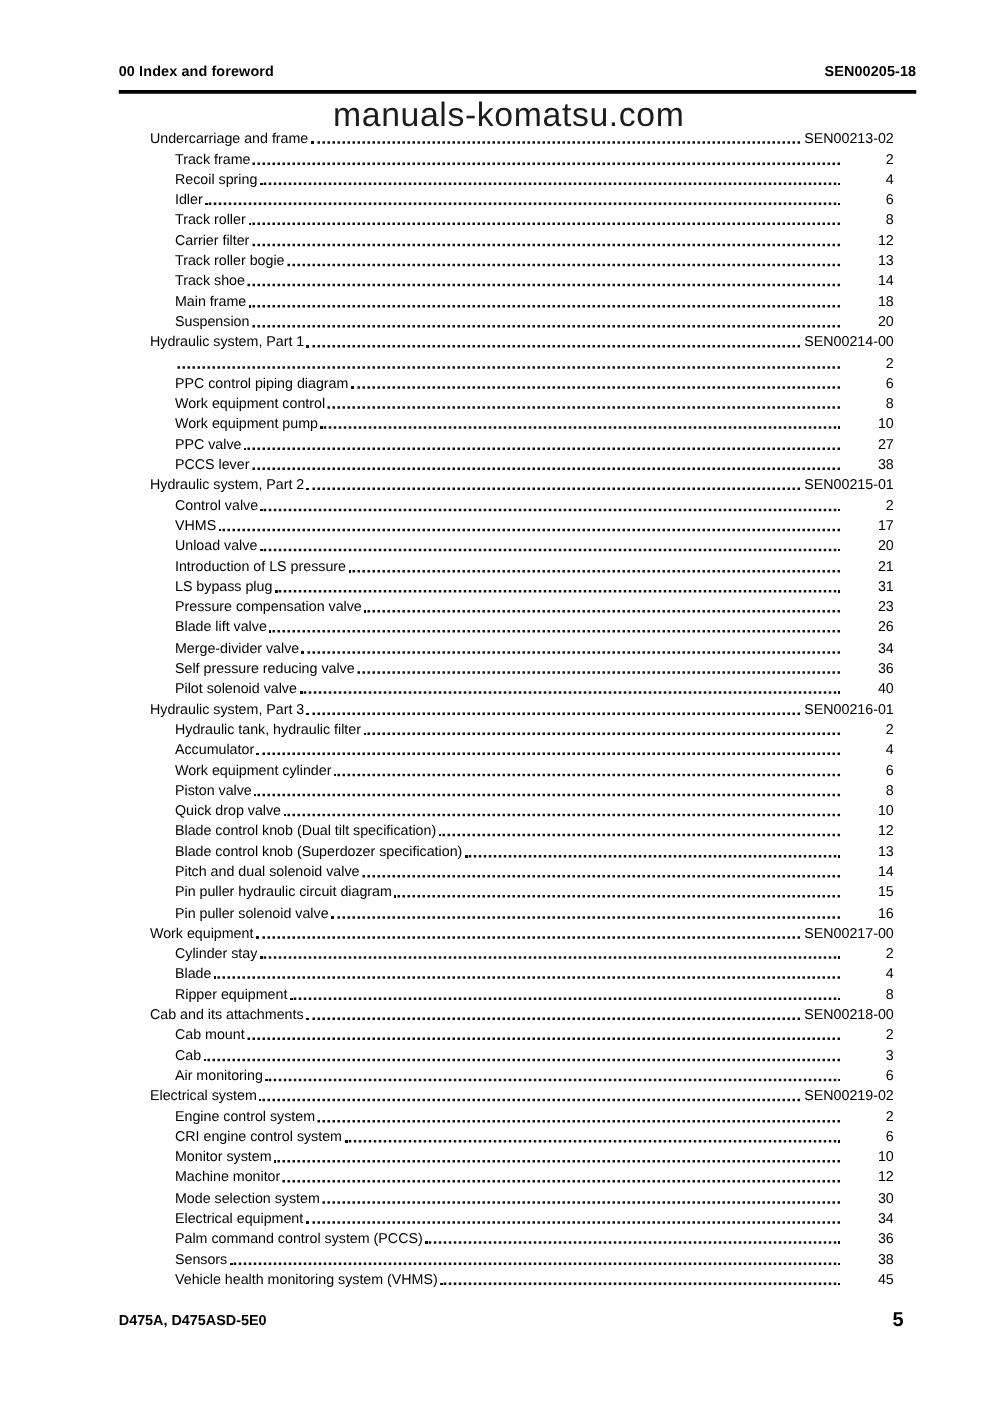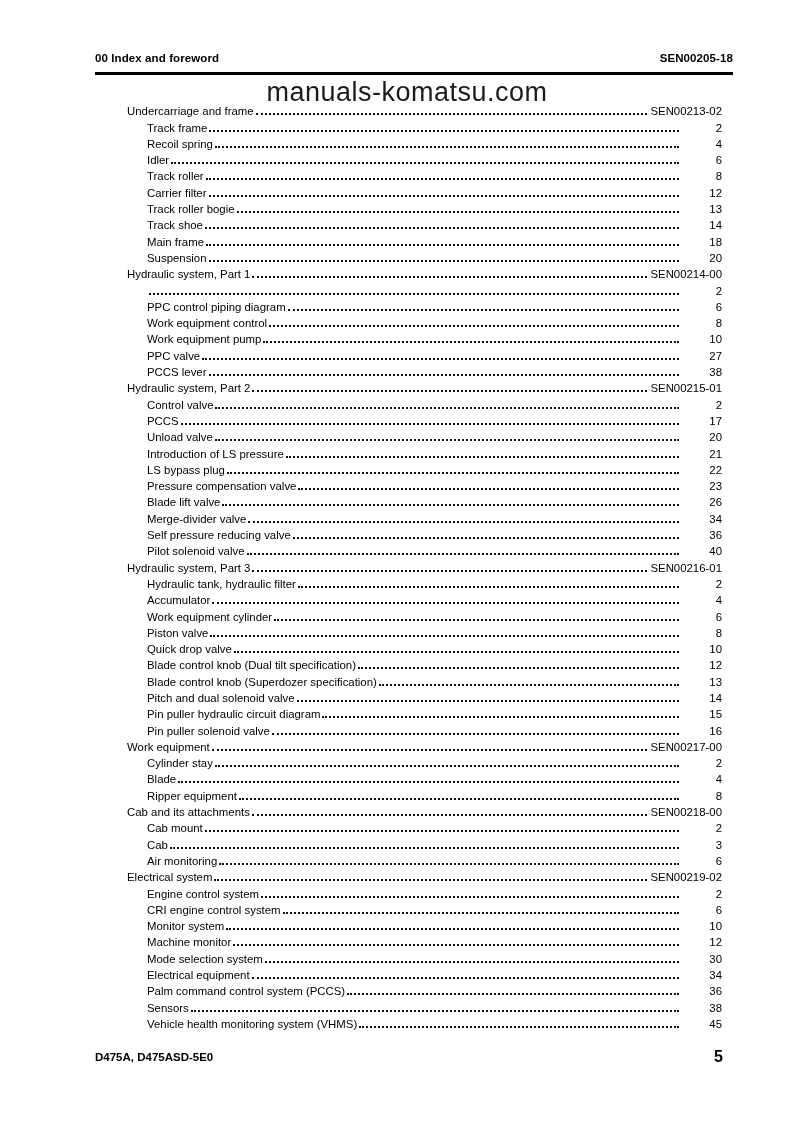--- a/index.html
+++ b/index.html
@@ -44,21 +44,21 @@
     font-size: 27px;
     color: #1c1c1c;
     letter-spacing: 0.5px;
     padding-left: 20px;
     box-sizing: border-box;
     white-space: nowrap;
     z-index: 2;
   }
   .toc {
     position: absolute;
-    left: 127px;
+    left: 120px;
     top: 102px;
     width: 595px;
     z-index: 1;
   }
   .row {
     display: flex;
     align-items: flex-end;
     height: 16.3px;
     font-size: 11.4px;
     line-height: 13px;
@@ -205,38 +205,38 @@
       <span class="label">Hydraulic system, Part 2</span>
       <span class="dots"></span>
       <span class="code">SEN00215-01</span>
     </div>
     <div class="row item">
       <span class="label">Control valve</span>
       <span class="dots"></span>
       <span class="num">2</span>
     </div>
     <div class="row item">
-      <span class="label">PCCS</span>
+      <span class="label">VHMS</span>
       <span class="dots"></span>
       <span class="num">17</span>
     </div>
     <div class="row item">
       <span class="label">Unload valve</span>
       <span class="dots"></span>
       <span class="num">20</span>
     </div>
     <div class="row item">
       <span class="label">Introduction of LS pressure</span>
       <span class="dots"></span>
       <span class="num">21</span>
     </div>
     <div class="row item">
       <span class="label">LS bypass plug</span>
       <span class="dots"></span>
-      <span class="num">22</span>
+      <span class="num">31</span>
     </div>
     <div class="row item">
       <span class="label">Pressure compensation valve</span>
       <span class="dots"></span>
       <span class="num">23</span>
     </div>
     <div class="row item">
       <span class="label">Blade lift valve</span>
       <span class="dots"></span>
       <span class="num">26</span>

